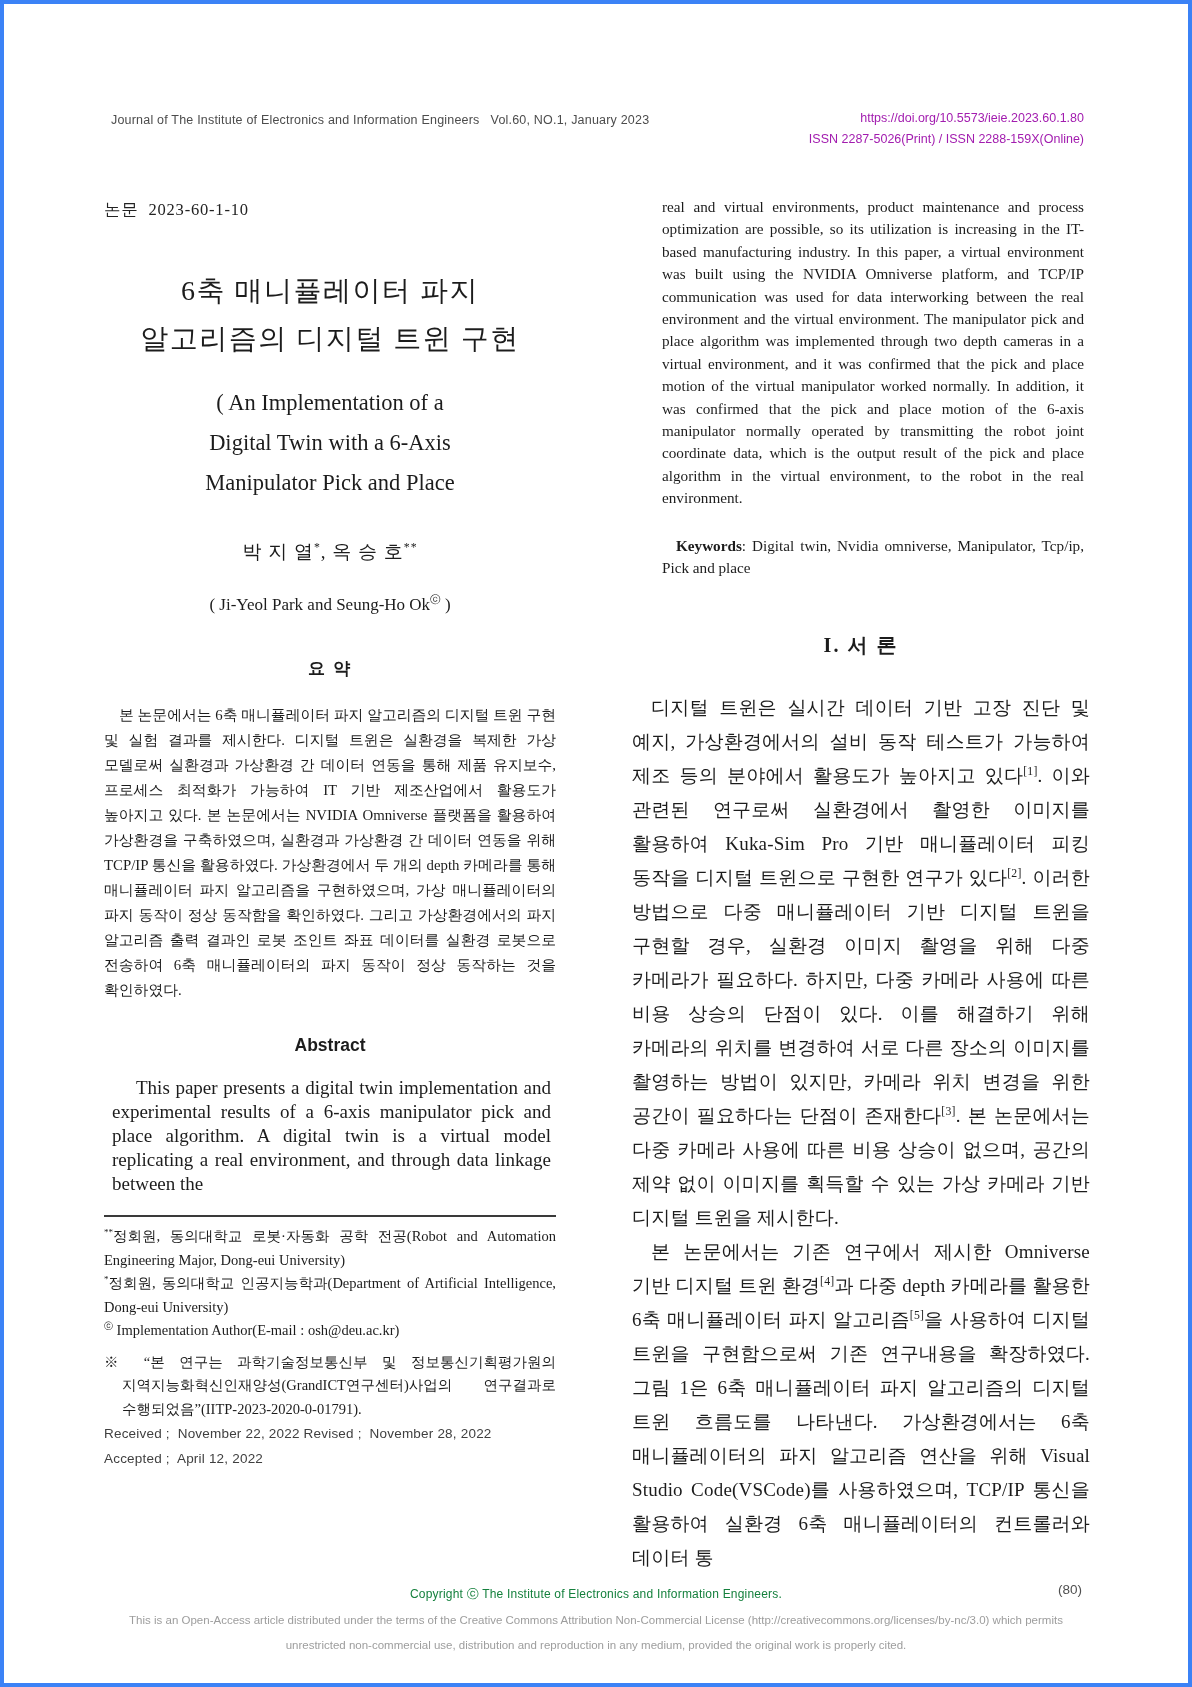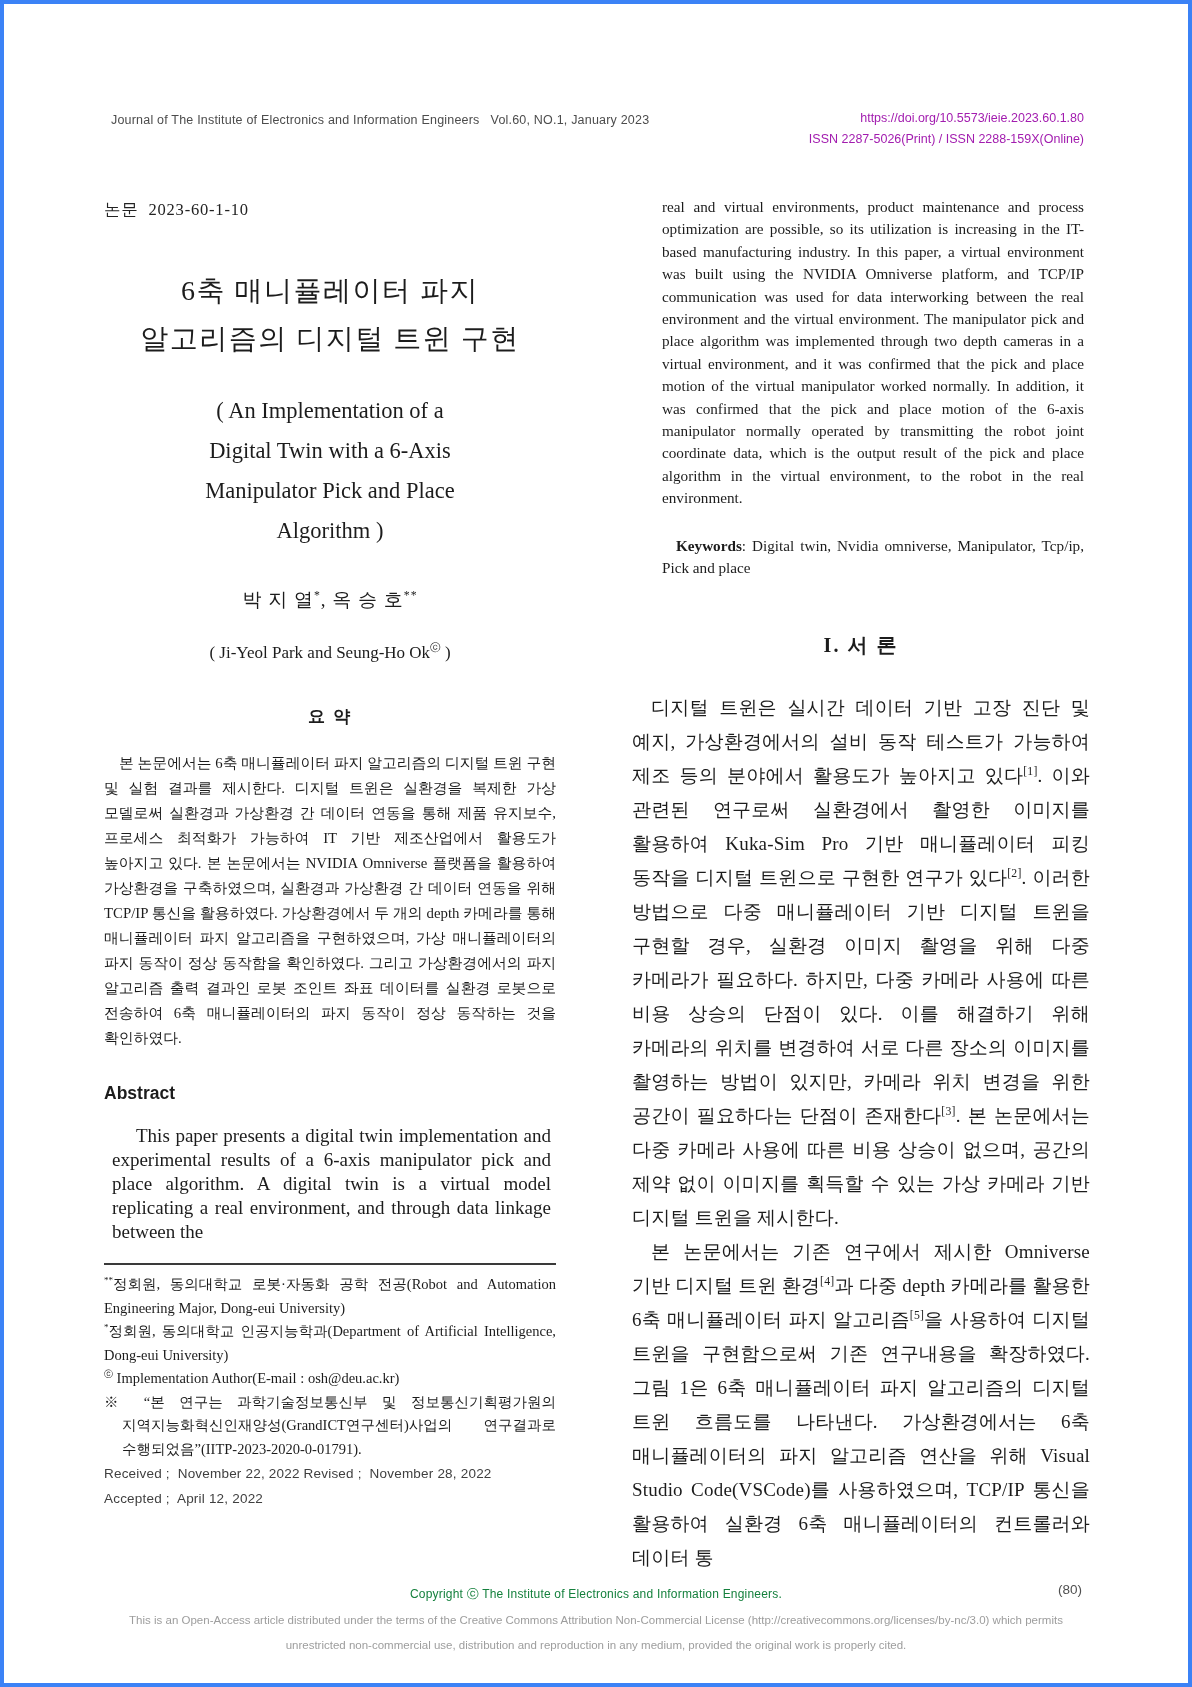--- a/index.html
+++ b/index.html
@@ -16,30 +16,30 @@
   .pre{white-space:pre-wrap;}
   
   .hdr-left{position:absolute;left:107px;top:109px;font-family:"Liberation Sans","DejaVu Sans",sans-serif;font-size:12.5px;color:#4c4c4c;letter-spacing:.2px;}
   .hdr-right{position:absolute;right:104px;top:104px;text-align:right;font-family:"Liberation Sans","DejaVu Sans",sans-serif;font-size:12.5px;line-height:21px;color:#a21caf;}
   
   .col{position:absolute;top:185px;}
   .col-left{left:100px;width:452px;}
   .col-right{left:628px;width:458px;}
   .paper-no{margin-top:10px;font-size:16.5px;letter-spacing:.8px;color:#222;}
   .title-ko{margin-top:46px;font-size:28px;line-height:48px;text-align:center;font-weight:400;letter-spacing:1.5px;}
-  .title-en{margin-top:28px;font-size:22.5px;line-height:40px;text-align:center;}
+  .title-en{margin-top:20px;font-size:22.5px;line-height:40px;text-align:center;}
   .authors-ko{margin-top:36px;font-size:19px;text-align:center;letter-spacing:1px;}
   .authors-en{margin-top:30px;font-size:17px;text-align:center;}
   .abs-ko-title{margin-top:42px;font-size:17px;font-weight:700;text-align:center;letter-spacing:2px;}
   .abs-ko{margin-top:23px;font-size:14.8px;line-height:25px;text-align:justify;text-indent:15px;word-break:keep-all;overflow-wrap:break-word;}
-  .abs-en-title{margin-top:32px;font-size:17.5px;font-weight:700;text-align:left;font-family:"Liberation Sans","DejaVu Sans",sans-serif;}
+  .abs-en-title{margin-top:32px;font-size:17.5px;font-weight:700;text-align:center;font-family:"Liberation Sans","DejaVu Sans",sans-serif;}
   .abs-en{margin-top:20px;padding:0 5px 0 8px;font-size:19px;line-height:24px;text-align:justify;text-indent:24px;}
   .fn-rule{margin-top:18px;border:0;border-top:2px solid #3a3a3a;width:100%;}
   .footnotes{margin-top:6px;font-size:14.5px;line-height:23.5px;text-align:justify;word-break:keep-all;}
-  .fn-hang{padding-left:18px;text-indent:-18px;}
+  .fn-hang{padding-left:18px;text-indent:-18px;margin-top:8px;}
   .fn-dates{font-family:"Liberation Sans","DejaVu Sans",sans-serif;font-size:13.5px;line-height:25px;color:#3f3f3f;letter-spacing:.2px;}
   sup{font-size:62%;line-height:0;vertical-align:super;}
   
   .abs-en-cont{margin-top:7px;padding:0 6px 0 30px;font-size:15.2px;line-height:22.4px;text-align:justify;}
   .keywords{margin-top:25px;padding:0 6px 0 30px;font-size:15.2px;line-height:22.5px;text-align:justify;text-indent:14px;}
   .keywords b{font-weight:700;}
   .sec-title{margin-top:52px;font-size:20px;font-weight:700;text-align:center;letter-spacing:2px;}
   .intro-p{margin:0;font-size:19px;line-height:34px;text-align:justify;text-indent:19px;word-break:keep-all;overflow-wrap:break-word;letter-spacing:.2px;}
   .intro-p.first{margin-top:32px;}
   
@@ -63,21 +63,20 @@
 
     <div class="title-ko">
       <div>6축 매니퓰레이터 파지</div>
       <div>알고리즘의 디지털 트윈 구현</div>
     </div>
 
     <div class="title-en">
       <div>( An Implementation of a</div>
       <div>Digital Twin with a 6-Axis</div>
       <div>Manipulator Pick and Place</div>
-      <div>Algorithm )</div>
     </div>
 
     <div class="authors-ko"><span>박 지 열</span><sup>*</sup><span>, 옥 승 호</span><sup>**</sup></div>
     <div class="authors-en"><span>( Ji-Yeol Park and Seung-Ho Ok</span><sup>ⓒ</sup><span> )</span></div>
 
     <div class="abs-ko-title">요   약</div>
     <p class="abs-ko">본 논문에서는 6축 매니퓰레이터 파지 알고리즘의 디지털 트윈 구현 및 실험 결과를 제시한다. 디지털 트윈은 실환경을 복제한 가상 모델로써 실환경과 가상환경 간 데이터 연동을 통해 제품 유지보수, 프로세스 최적화가 가능하여 IT 기반 제조산업에서 활용도가 높아지고 있다. 본 논문에서는 NVIDIA Omniverse 플랫폼을 활용하여 가상환경을 구축하였으며, 실환경과 가상환경 간 데이터 연동을 위해 TCP/IP 통신을 활용하였다. 가상환경에서 두 개의 depth 카메라를 통해 매니퓰레이터 파지 알고리즘을 구현하였으며, 가상 매니퓰레이터의 파지 동작이 정상 동작함을 확인하였다. 그리고 가상환경에서의 파지 알고리즘 출력 결과인 로봇 조인트 좌표 데이터를 실환경 로봇으로 전송하여 6축 매니퓰레이터의 파지 동작이 정상 동작하는 것을 확인하였다.</p>
 
     <div class="abs-en-title">Abstract</div>
     <p class="abs-en">This paper presents a digital twin implementation and experimental results of a 6-axis manipulator pick and place algorithm. A digital twin is a virtual model replicating a real environment, and through data linkage between the</p>

